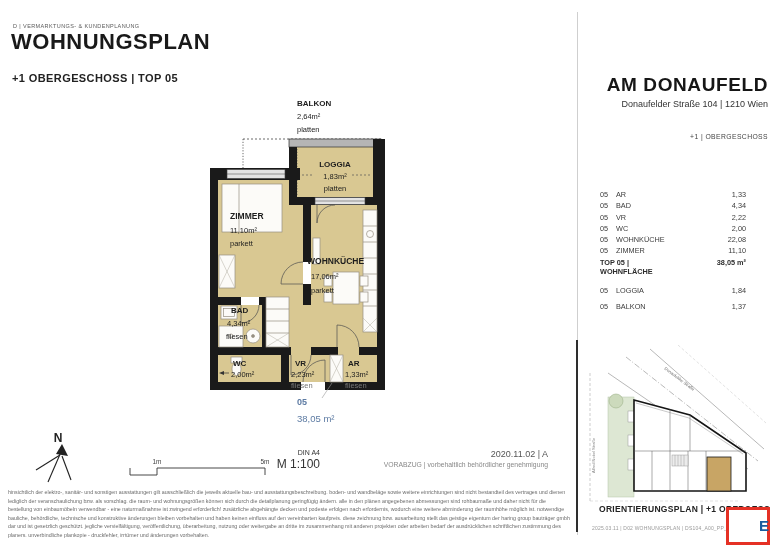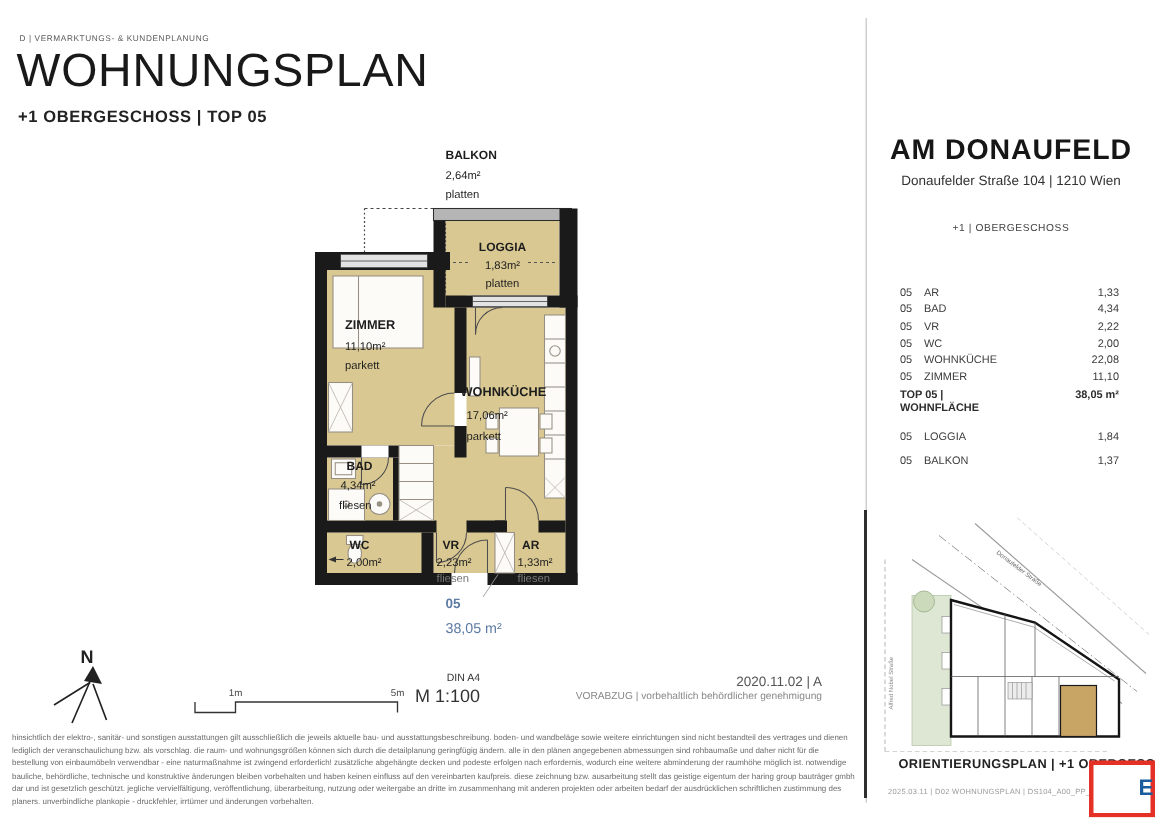--- a/index.html
+++ b/index.html
@@ -1,24 +1,24 @@
 <!DOCTYPE html>
 <html><head>
 <meta charset="utf-8">
 <style>
   html,body{margin:0;padding:0;background:#fff;}
   .sheet{position:relative;width:770px;height:545px;background:#ffffff;overflow:hidden;
          font-family:"Liberation Sans",sans-serif;color:#1d1d1d;}
   .abs{position:absolute;}
   .dept{left:13px;top:23px;font-size:5.5px;letter-spacing:.4px;color:#5a5a5a;}
-  .title{left:11px;top:29px;font-size:31px;font-weight:normal;letter-spacing:.5px;color:#191919;}
+  .title{left:11px;top:29px;font-size:22px;font-weight:bold;letter-spacing:.5px;color:#191919;}
   .subtitle{left:12px;top:72px;font-size:11px;font-weight:600;letter-spacing:.4px;color:#222;}
   .divider-light{left:577px;top:12px;width:1px;height:523px;background:#cfcfcf;}
   .divider-dark{left:576px;top:340px;width:2px;height:192px;background:#2e2e2e;}
-  .panel{left:580px;top:90px;width:188px;text-align:center;}
+  .panel{left:580px;top:74px;width:188px;text-align:right;}
   .panel .project{font-size:19px;font-weight:bold;letter-spacing:.6px;color:#161616;}
   .panel .address{font-size:9px;color:#333;margin-top:3px;}
   .panel .floor{font-size:6.8px;letter-spacing:.4px;color:#444;margin-top:24px;}
   .panel .unit{font-size:10px;font-weight:bold;letter-spacing:.3px;margin-top:3px;color:#1a1a1a;}
   .rtable{left:600px;top:190px;width:146px;font-size:7.3px;color:#3c3c3c;}
   .rtable .row{display:flex;margin-bottom:2.3px;}
   .rtable .no{width:16px;}
   .rtable .nm{flex:1;text-align:left;}
   .rtable .val{text-align:center;}
   .rtable .total{font-weight:bold;color:#2d2d2d;margin-top:2px;gap:38px;}

